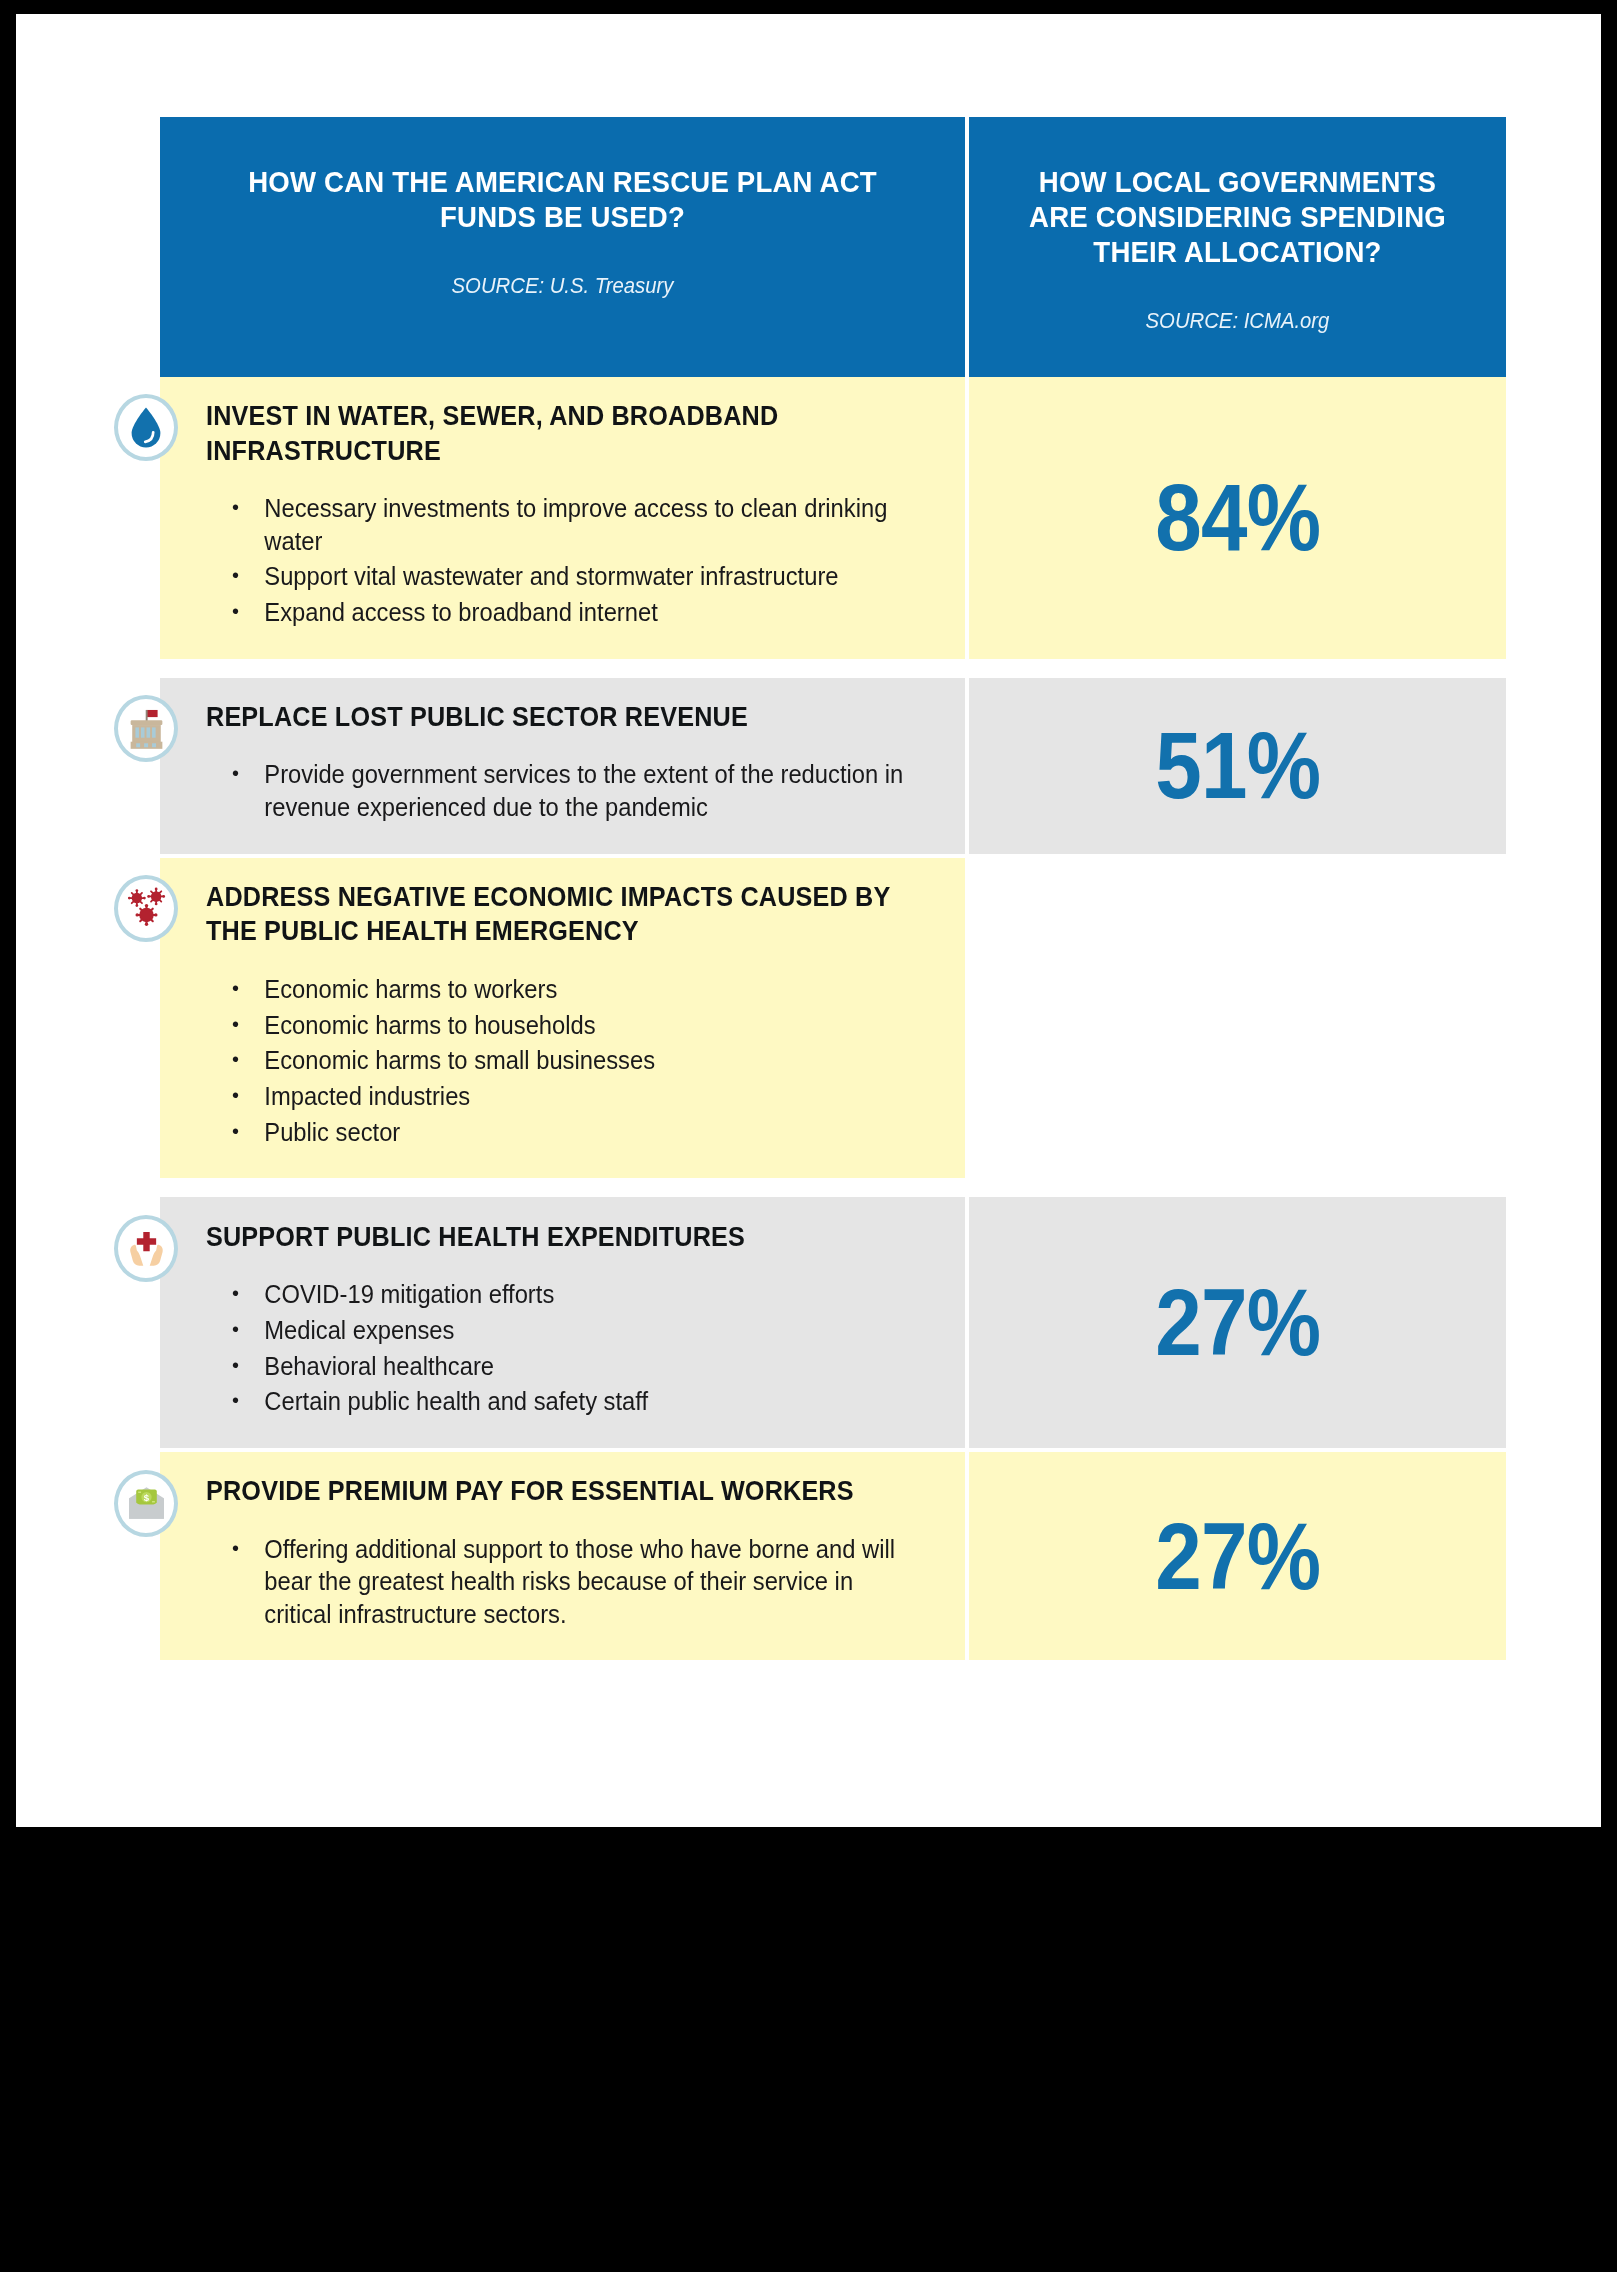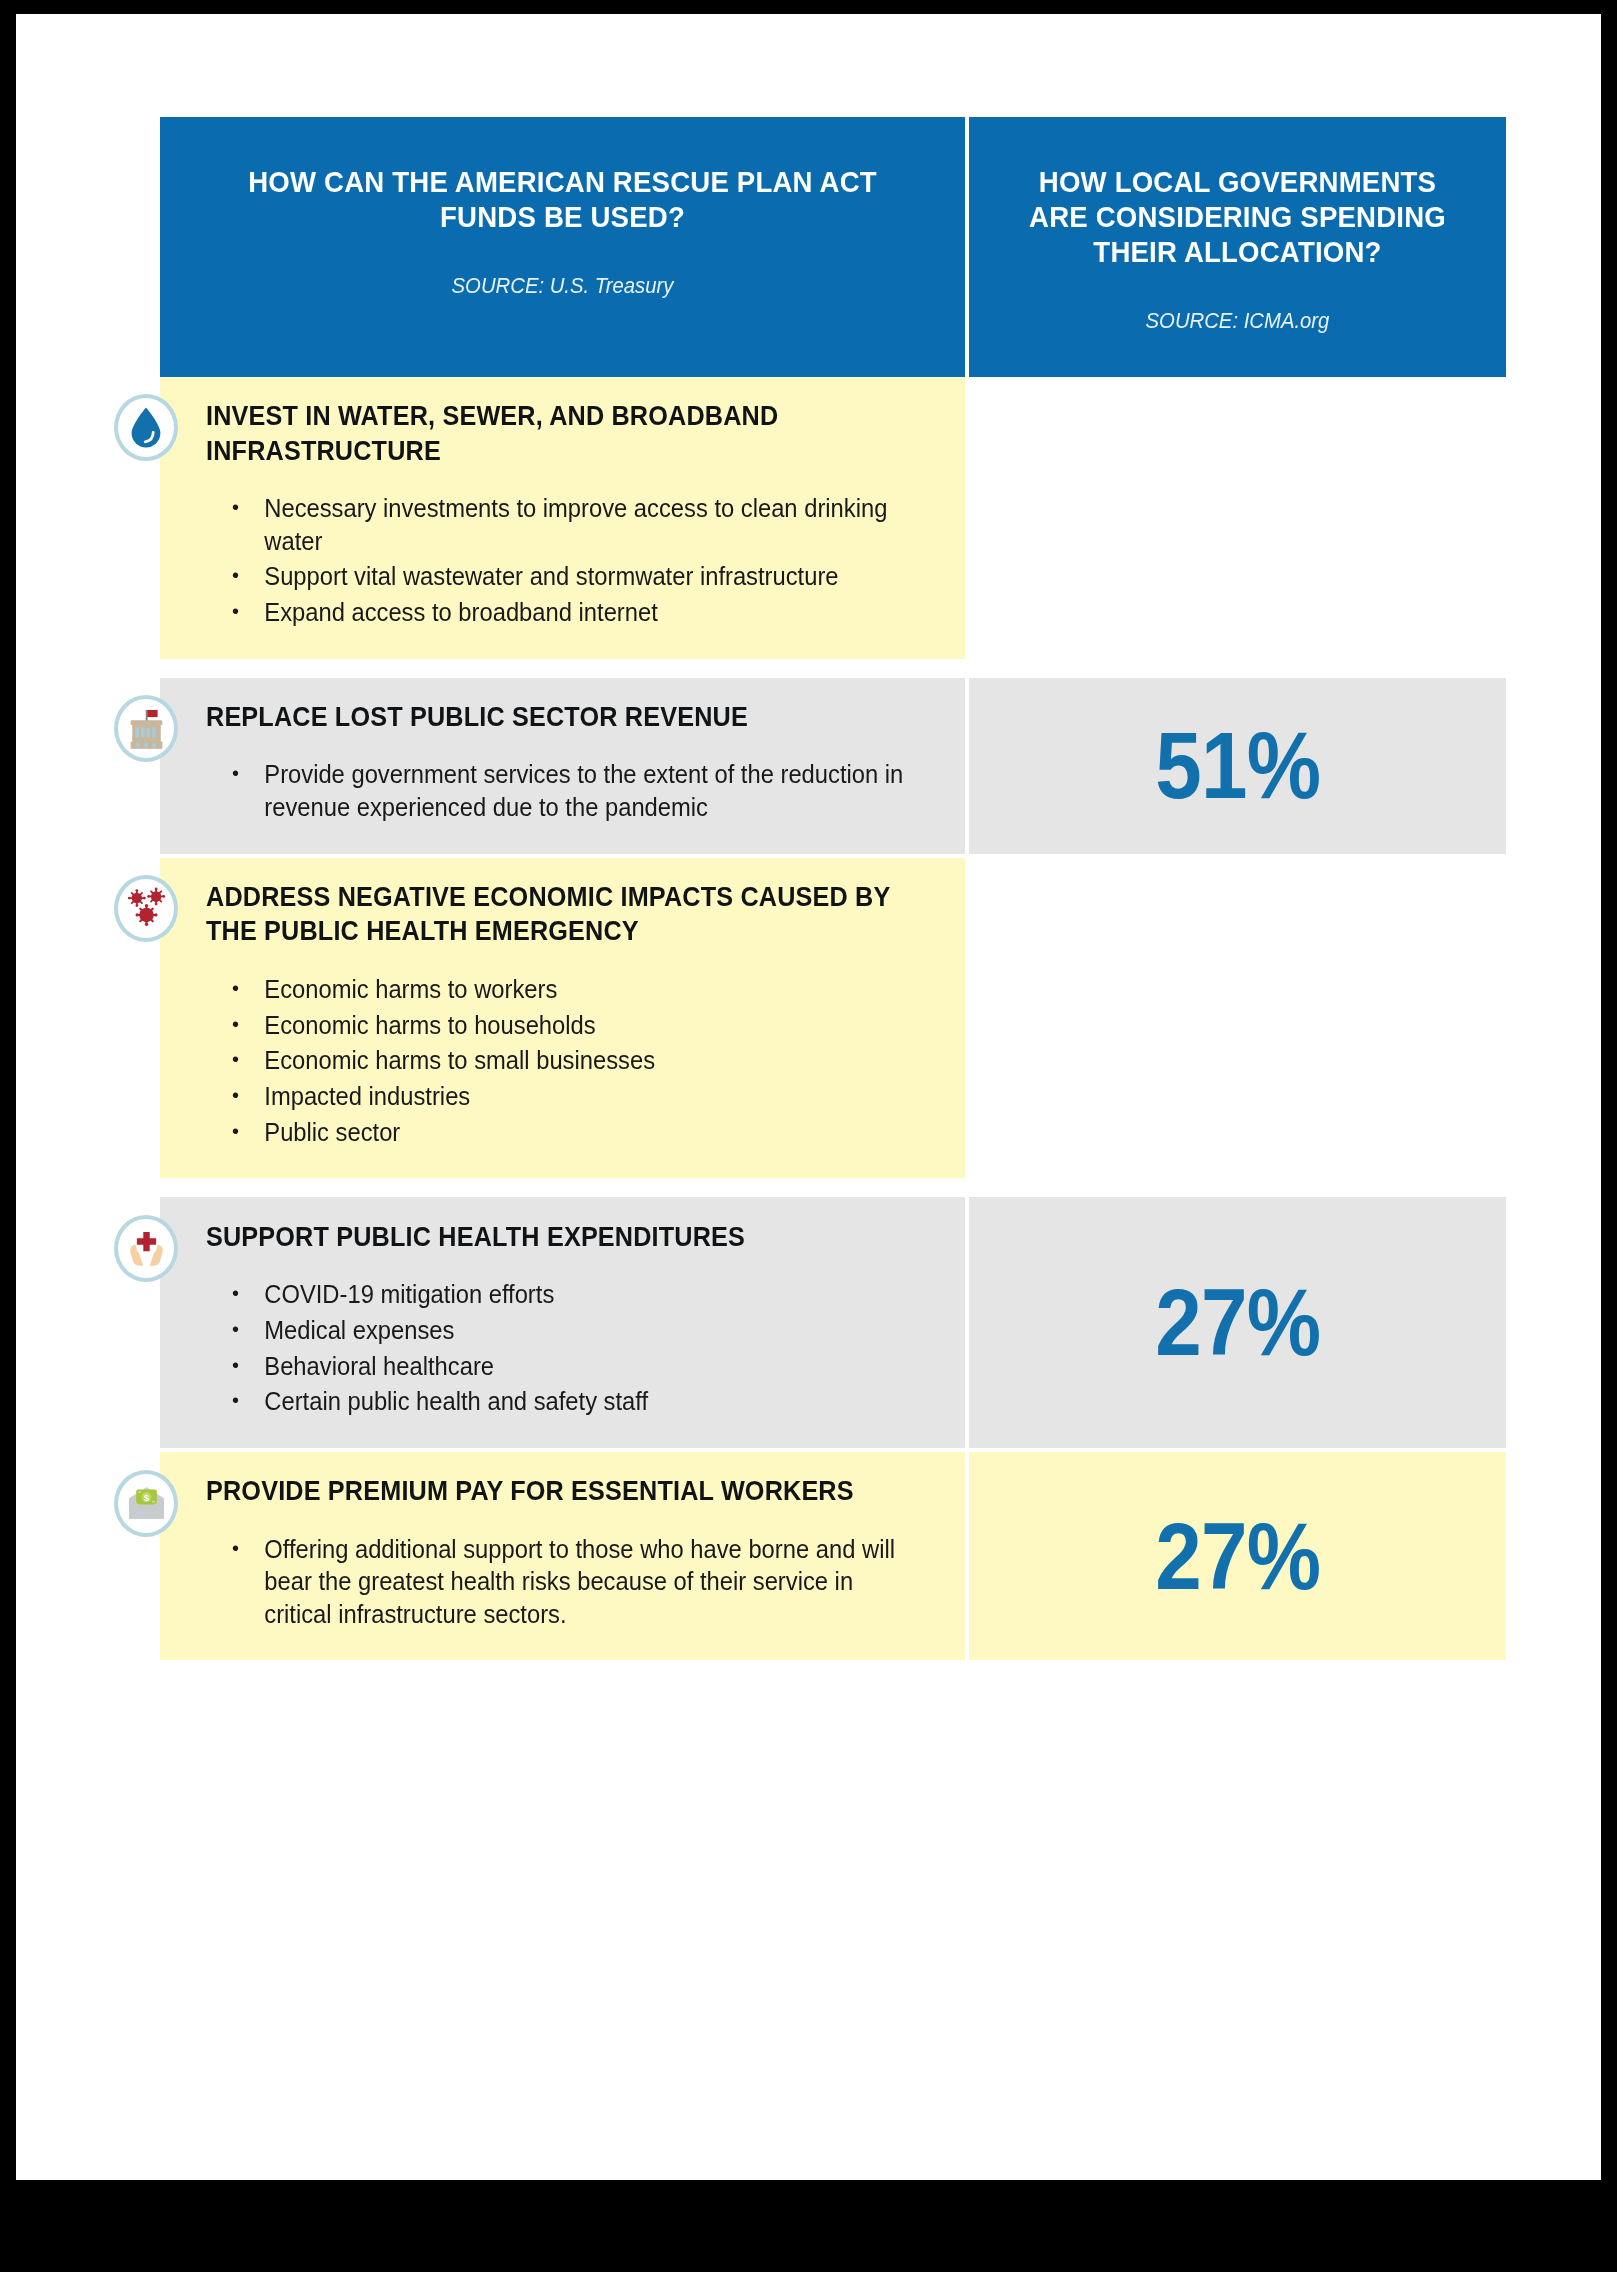--- a/index.html
+++ b/index.html
@@ -9,21 +9,21 @@
     font-family:"Liberation Sans", sans-serif;
     overflow:hidden;
   }
   
   #frame {
     position:absolute; left:0; top:0; width:1617px; height:2273px;
     background:#000000;
   }
   #page {
     position:absolute;
-    left:16px; top:14.4px; width:1585px; height:2166px;
+    left:16px; top:14.4px; width:1585px; height:1813px;
     background:#ffffff;
   }
   
   #table {
     position:absolute;
     left:144px; top:103px;
     width:1346px;
   }
   .table-row { display:flex; width:1346px; }
 
@@ -161,20 +161,23 @@
             </div>
             <div class="bullet">
               <span class="dot">•</span>
               <span class="btxt">Support vital wastewater and stormwater infrastructure</span>
             </div>
             <div class="bullet">
               <span class="dot">•</span>
               <span class="btxt">Expand access to broadband internet</span>
             </div>
           </div>
+        </div>
+        <div class="cell-right">
+          <div class="pct">84%</div>
         </div>
       </div>
 
       <div class="table-row body-row bg-b">
         <div class="cell-left">
           <div class="icon-badge">
             <svg width="43" height="46" viewBox="0 0 54 58" aria-hidden="true">
               <rect x="27" y="5" width="14" height="9" fill="#b3222f"></rect>
               <rect x="26" y="5" width="2.4" height="14" fill="#8f8477"></rect>
               <rect x="7" y="18" width="40" height="6" rx="1.5" fill="#c9b79c"></rect>

